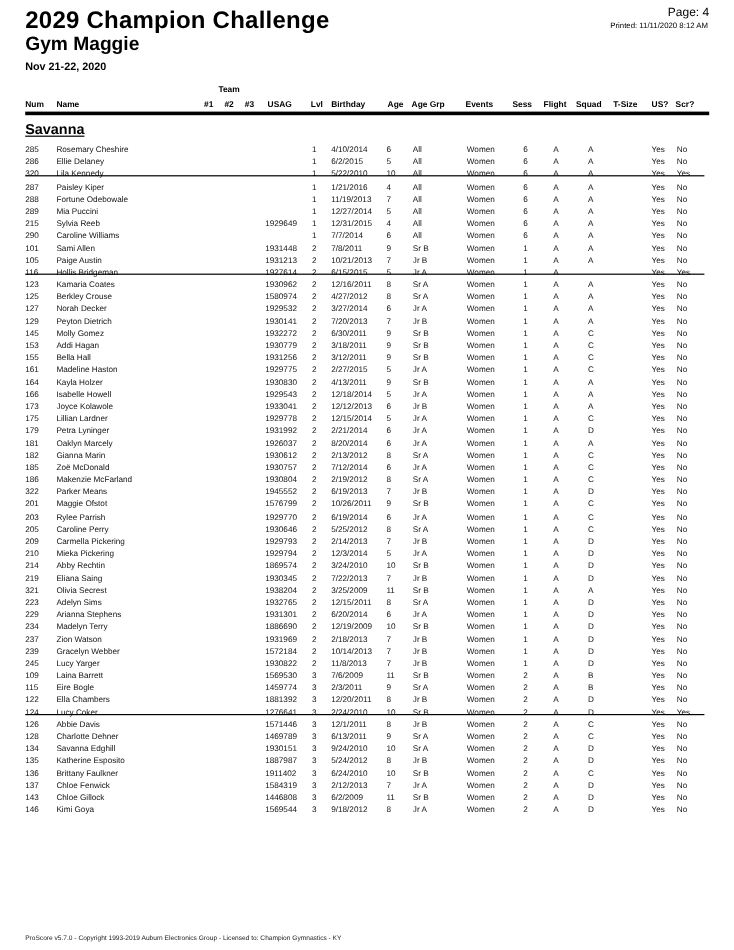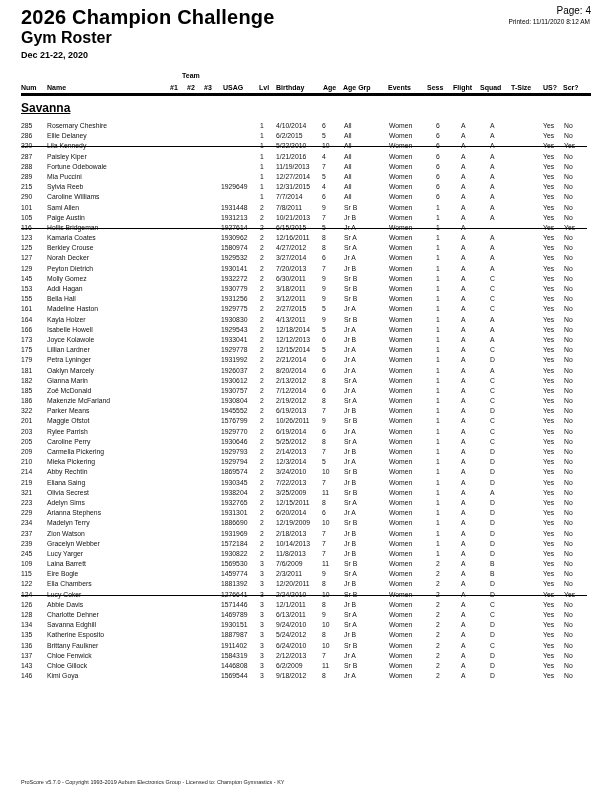--- a/index.html
+++ b/index.html
@@ -29,23 +29,23 @@
   .c-sess { left:436px; }
   .c-flight { left:461px; }
   .c-squad { left:490px; }
   .c-us { left:543px; }
   .c-scr { left:564px; }
   .footer { position:absolute; left:21px; top:779px; font-size:5.5px; color:#222; }
 </style>
 </head>
 <body>
 
-<div class="title">2026 Champion Challenge</div>
-<div class="subtitle">Gym Roster</div>
-<div class="dates">Dec 21-22, 2020</div>
+<div class="title">2029 Champion Challenge</div>
+<div class="subtitle">Gym Maggie</div>
+<div class="dates">Nov 21-22, 2020</div>
 <div class="page">Page: 4</div>
 <div class="printed">Printed: 11/11/2020 8:12 AM</div>
 
 <div class="team-lbl">Team</div>
 <div class="hdr">
   <span style="left:21px">Num</span>
   <span style="left:47px">Name</span>
   <span style="left:170px">#1</span>
   <span style="left:187px">#2</span>
   <span style="left:204px">#3</span>

